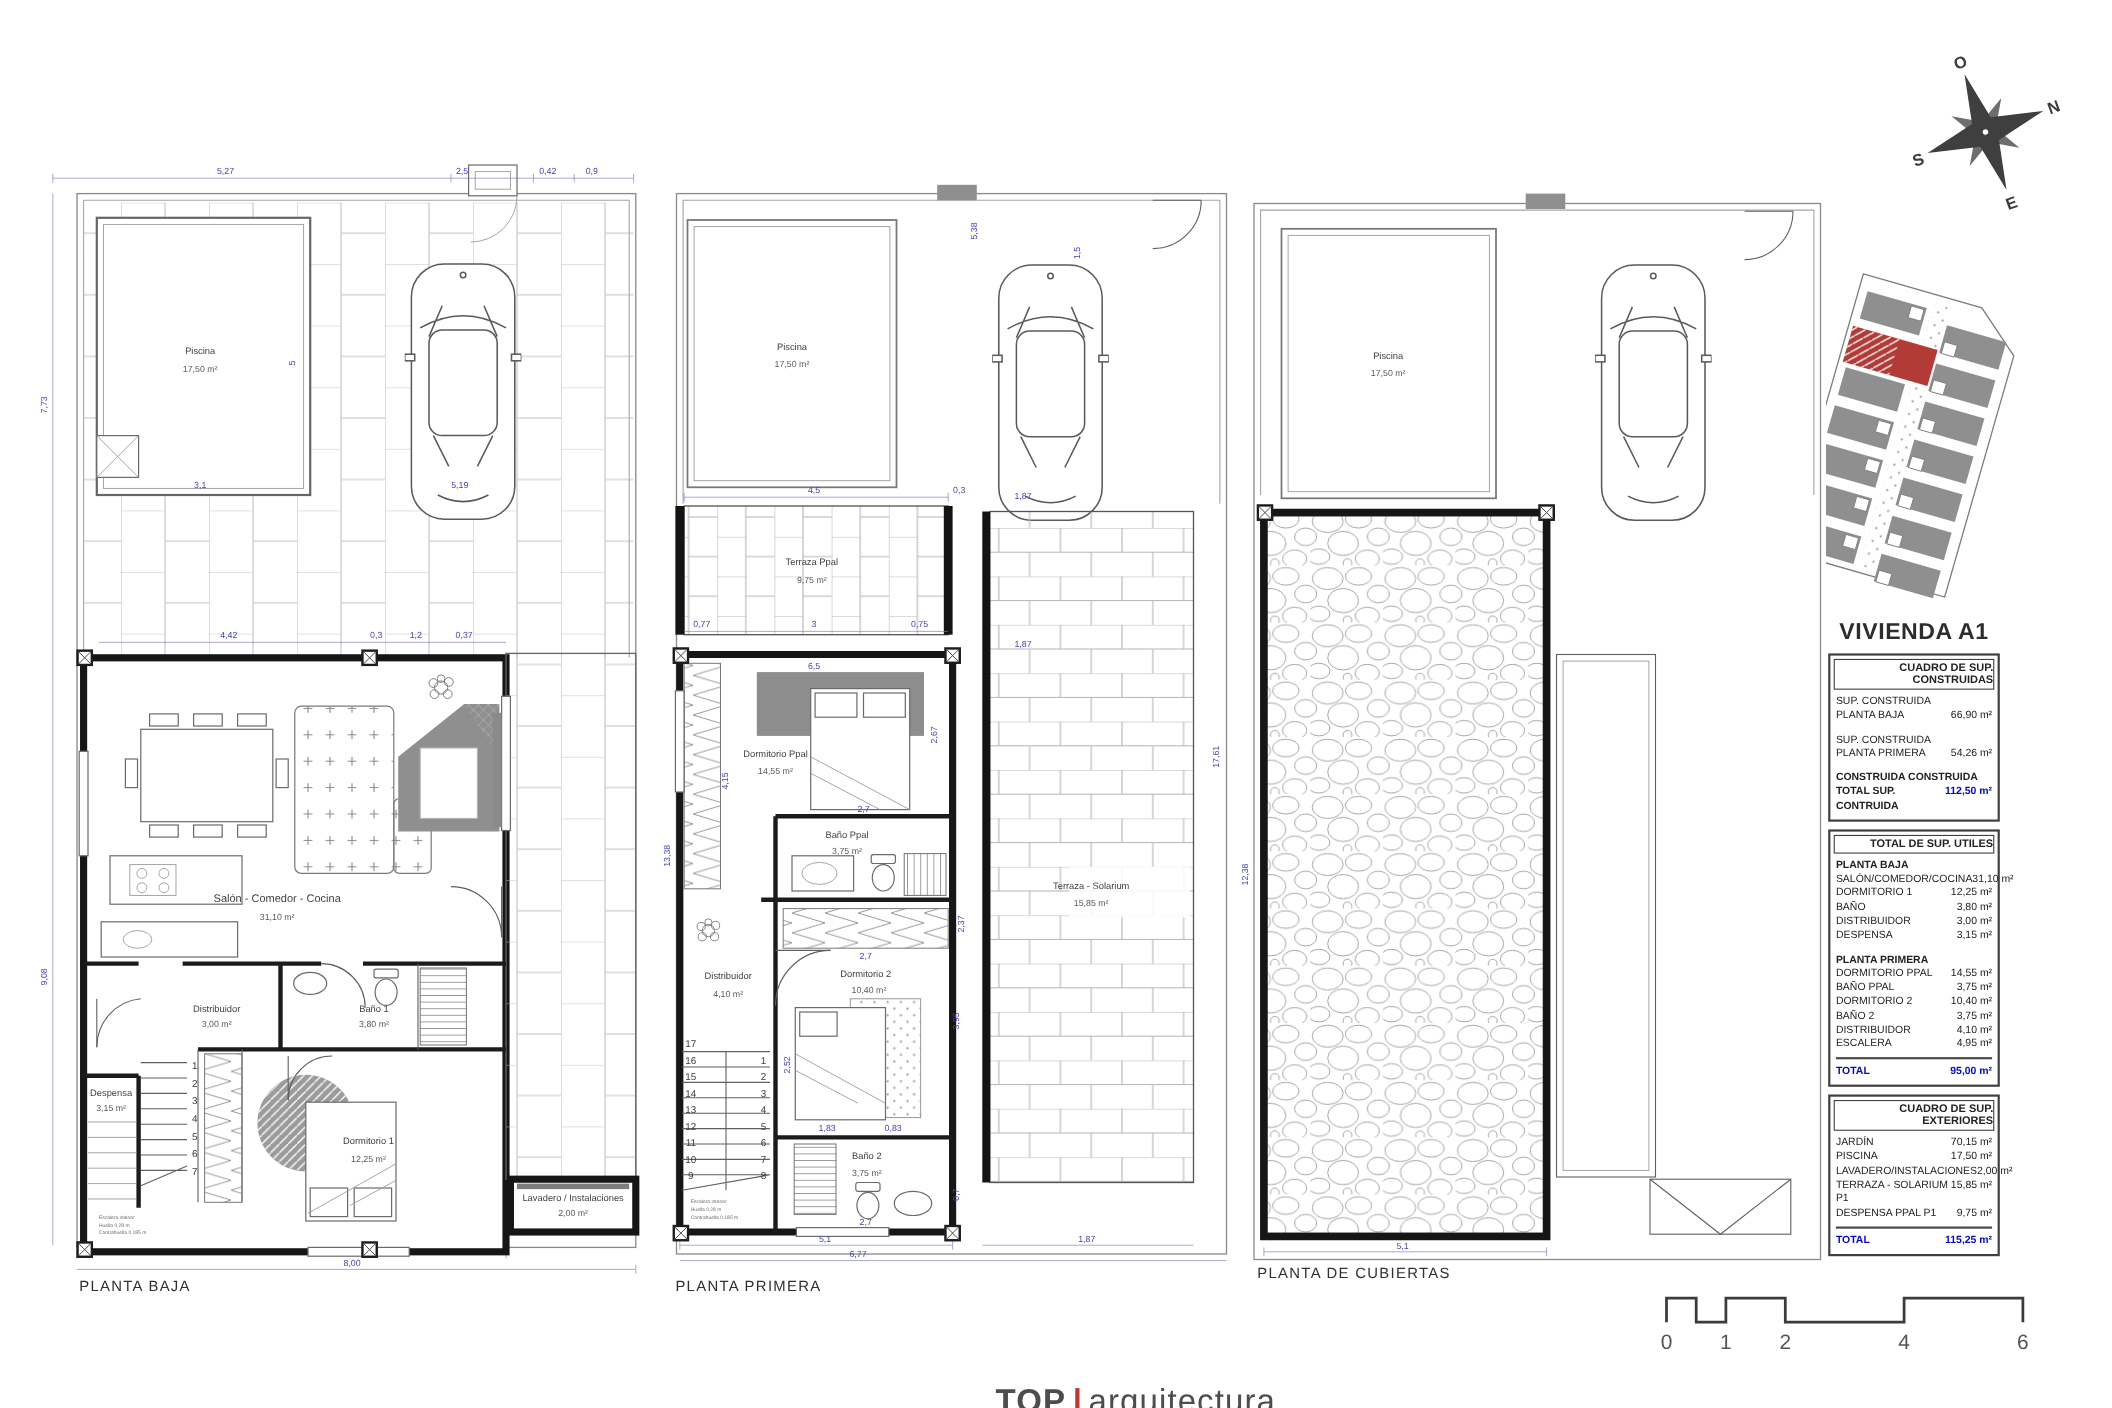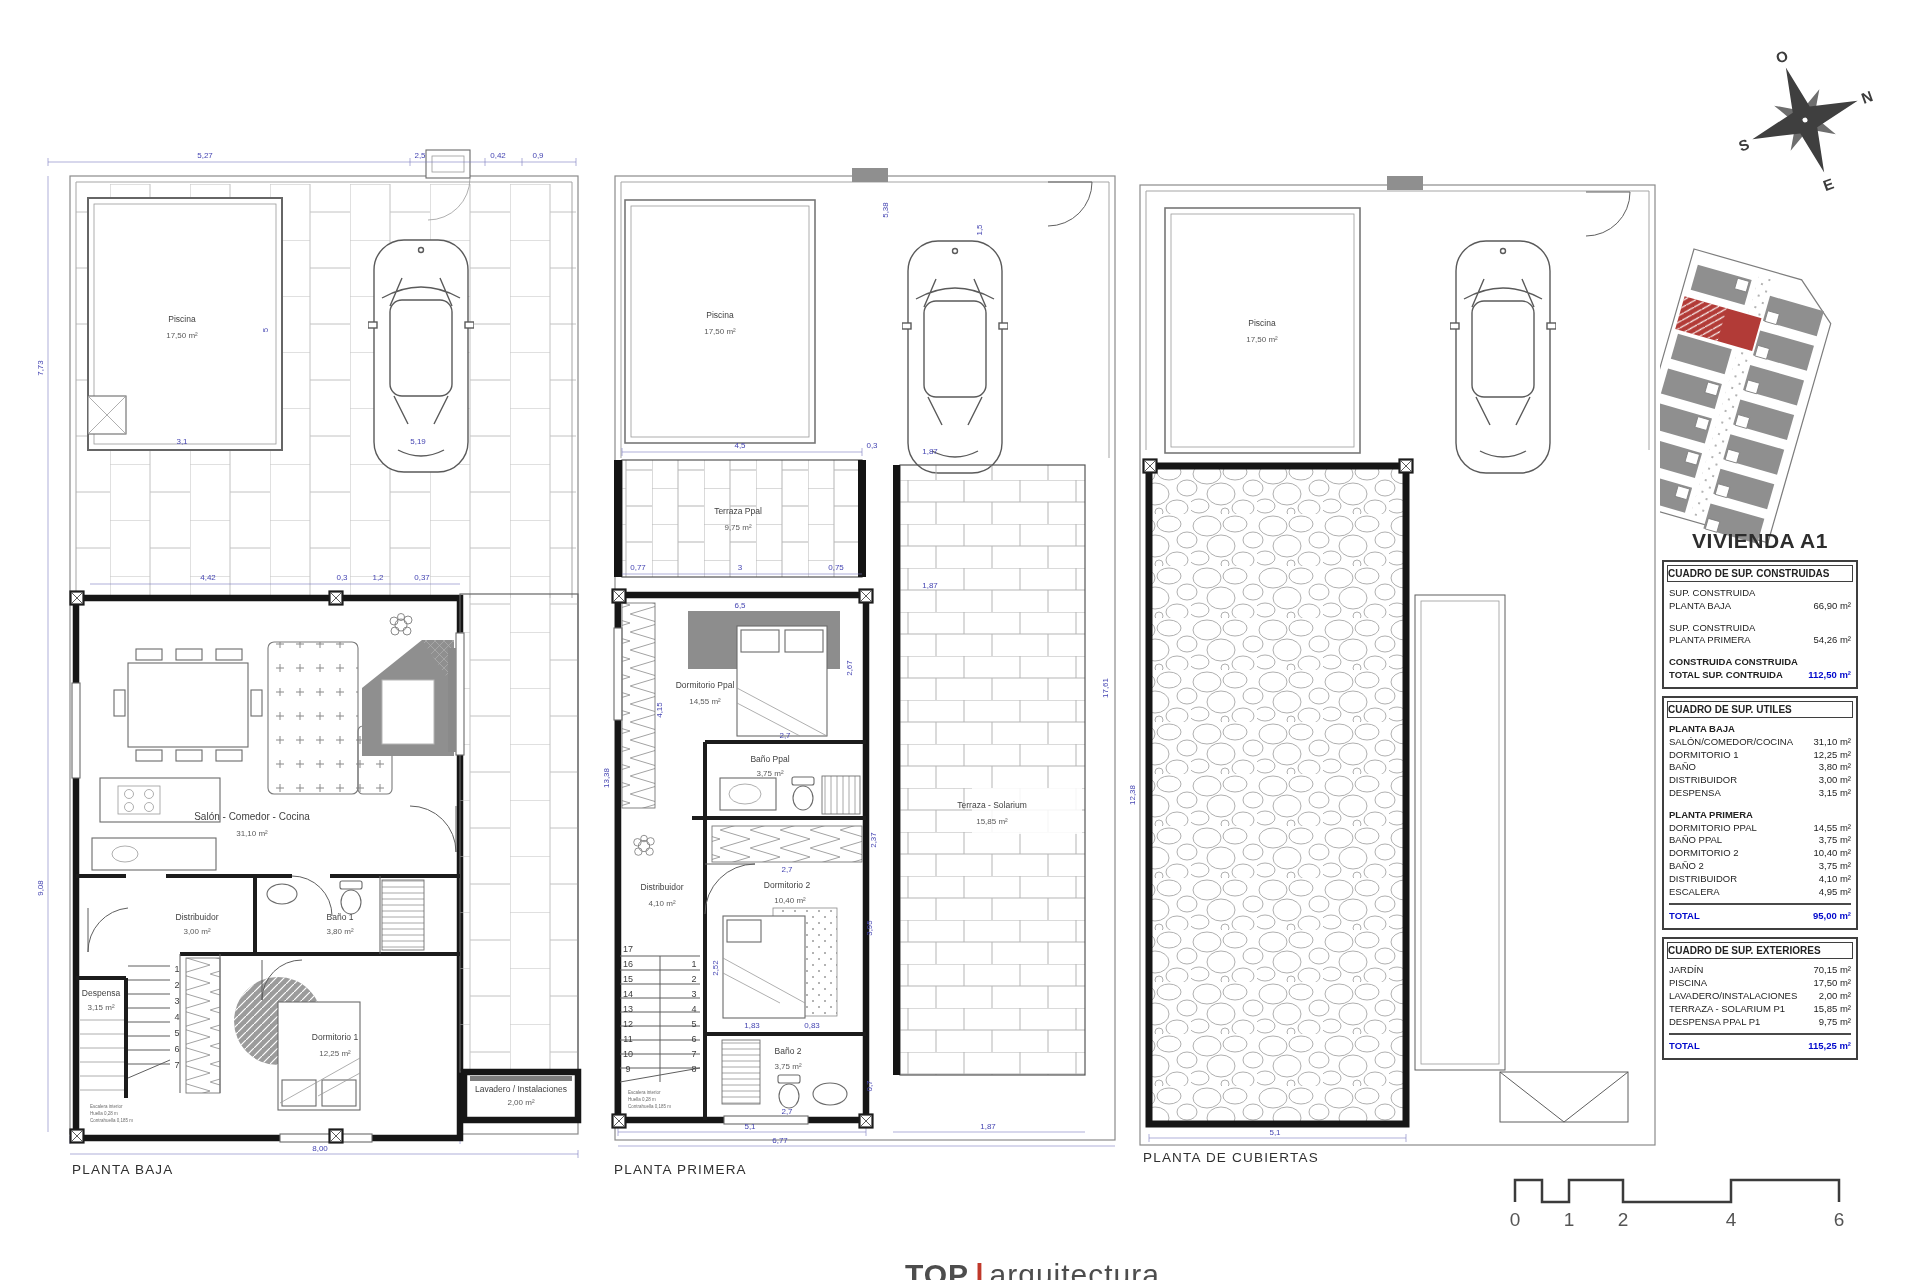--- a/index.html
+++ b/index.html
@@ -19,24 +19,24 @@
   .dimln{stroke:#7a7ac0;stroke-width:.6;fill:none}
   
   .room{fill:#3f3f3f;font-size:10px;text-anchor:middle}
   .rooms{fill:#3f3f3f;font-size:8.5px;text-anchor:middle}
   .area{fill:#5a5a5a;font-size:8px;text-anchor:middle}
   .dim{fill:#4545b2;font-size:8px;text-anchor:middle}
   .stno{fill:#3d3d3d;font-size:9px;text-anchor:middle}
   .tiny{fill:#6d6d6d;font-size:4.5px;text-anchor:start}
   .cap{fill:#303030;font-size:13.5px;letter-spacing:1.2px}
   
-  .panel{position:absolute;left:1662px;top:529px;width:196px;}
+  .panel{position:absolute;left:1662px;top:563px;width:156px;}
   .ptitle{font-size:21px;font-weight:bold;letter-spacing:.5px;color:#2d2d2d;text-align:center;margin-bottom:7px;}
   .box{border:2px solid #3f3f3f;padding:3px 3px 5px 3px;margin-bottom:7px;background:#fff;}
-  .bhead{border:1.5px solid #3f3f3f;font-weight:bold;font-size:10px;text-align:left;padding:2px 0;margin-bottom:5px;color:#222;}
+  .bhead{border:1.5px solid #3f3f3f;font-weight:bold;font-size:10px;text-align:right;padding:2px 0;margin-bottom:5px;color:#222;}
   .prow{display:flex;justify-content:space-between;font-size:9.5px;color:#222;padding:0 2px;line-height:1.35;}
   .pgt{font-weight:bold;font-size:9.5px;padding:0 2px;line-height:1.35;color:#222;}
   .bold{font-weight:bold}
   .blue{color:#0008cc;font-weight:bold}
   .sp{height:9px}
   .sp2{height:5px}
   .tdiv{border-top:2px solid #4a4a4a;margin:5px 2px;}
   .valcol{white-space:nowrap;}
   
   .footer{position:absolute;left:905px;top:1258px;font-size:30px;color:#4d4d4d;white-space:nowrap;}
@@ -581,21 +581,21 @@
     <div class="prow bold">
           <span>CONSTRUIDA CONSTRUIDA</span>
         </div>
     <div class="prow bold">
           <span>TOTAL SUP. CONTRUIDA</span>
       <span class="valcol blue">112,50 m²</span>
         </div>
   </div>
 
   <div class="box">
-    <div class="bhead">CUADRO DE SUP. UTILES</div>
+    <div class="bhead">TOTAL DE SUP. UTILES</div>
     <div class="pgt">PLANTA BAJA</div>
     <div class="prow">
           <span>SALÓN/COMEDOR/COCINA</span>
           <span class="valcol">31,10 m²</span>
         </div>
     <div class="prow">
           <span>DORMITORIO 1</span>
           <span class="valcol">12,25 m²</span>
         </div>
     <div class="prow">

